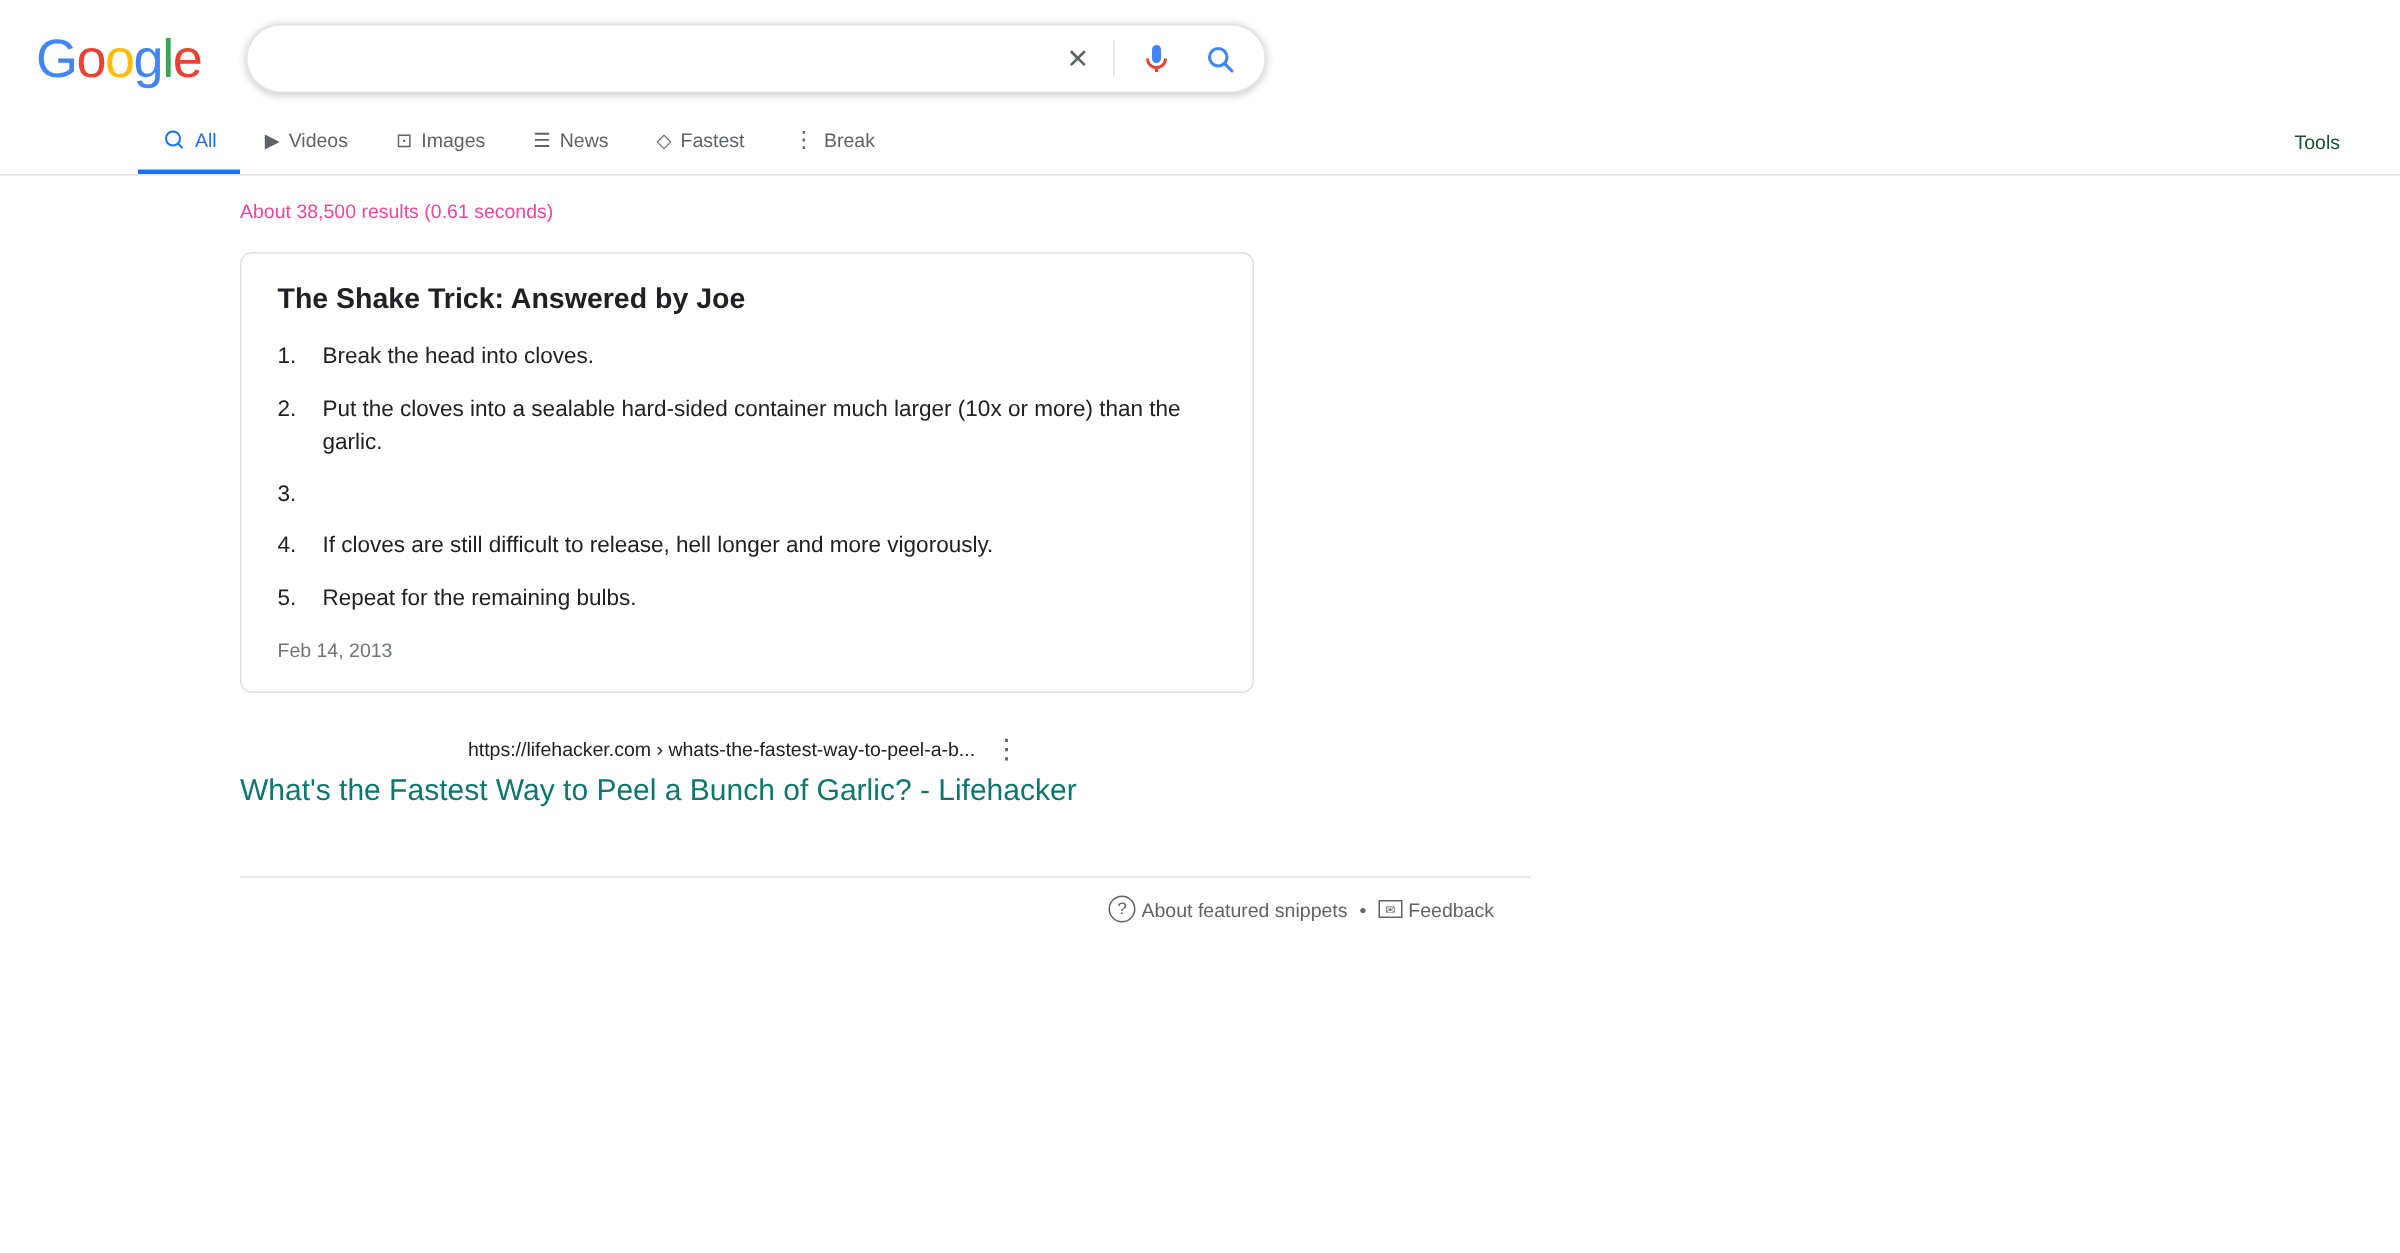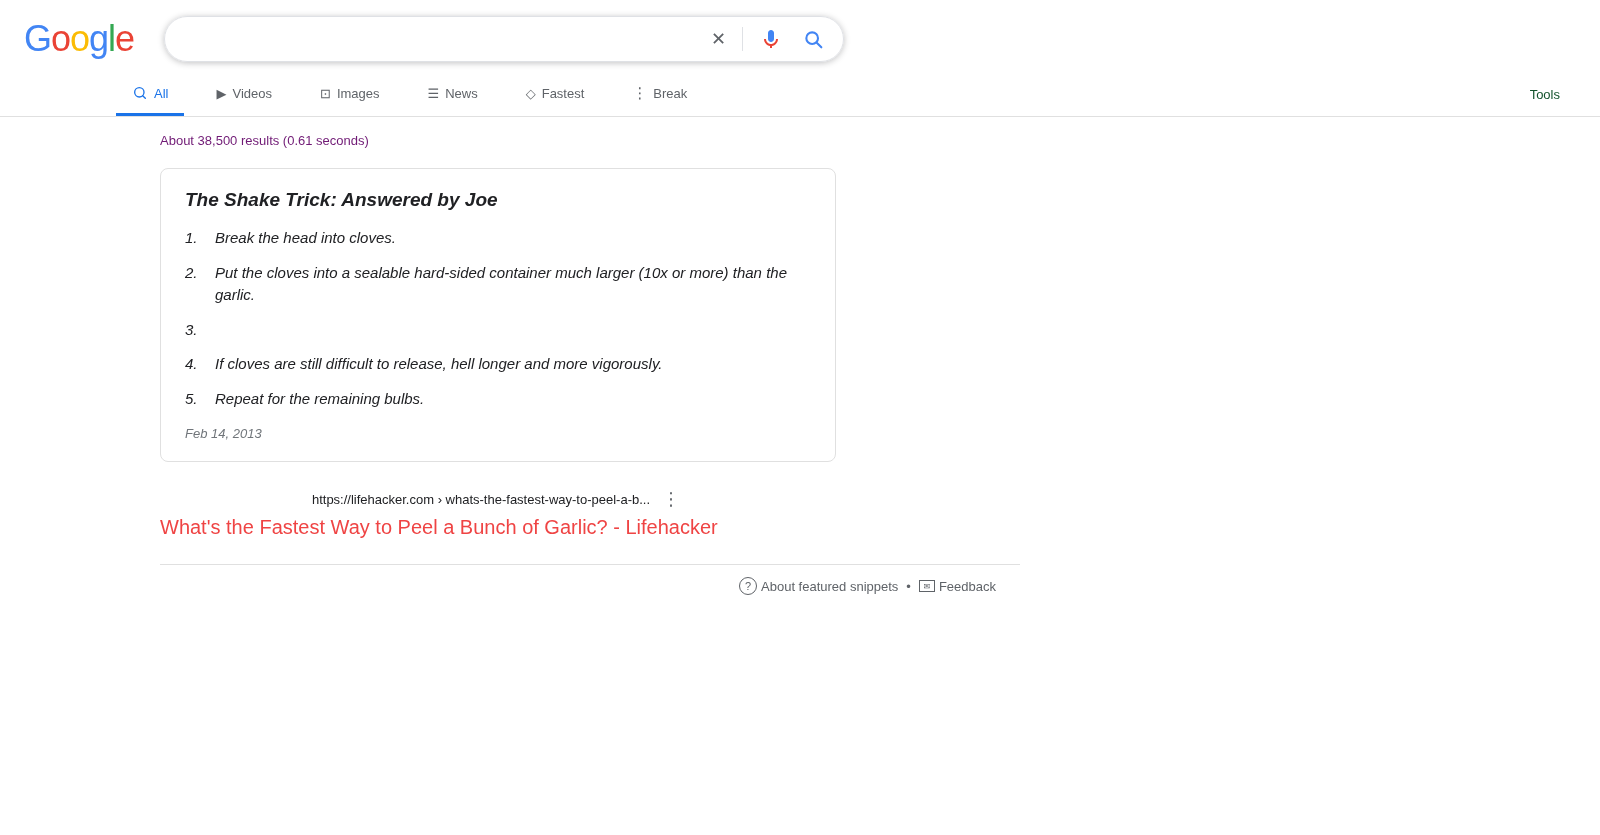--- a/index.html
+++ b/index.html
@@ -86,24 +86,24 @@
     .divider-v {
       width: 1px;
       height: 24px;
       background: #dfe1e5;
     }
 
     
     .nav-tabs {
       display: flex;
       align-items: center;
-      padding: 0 24px 0 116px;
+      padding: 0 24px 0 92px;
       border-bottom: 1px solid #e0e0e0;
       margin-top: 8px;
-      gap: 16px;
+      gap: 0;
     }
 
     .nav-tab {
       display: flex;
       align-items: center;
       gap: 6px;
       padding: 14px 16px 12px 16px;
       cursor: pointer;
       font-size: 13px;
       color: #5f6368;
@@ -127,32 +127,31 @@
     }
 
     
     .results-area {
       padding: 16px 24px 24px 160px;
       max-width: 860px;
     }
 
     .results-count {
       font-size: 13px;
-      color: #701a75;
+      color: #ec4899;
       margin-bottom: 20px;
     }
 
     
     .featured-snippet {
       border: 1px solid #e0e0e0;
       border-radius: 8px;
       padding: 20px 24px;
       margin-bottom: 20px;
       max-width: 700px;
-      font-style: italic;
     }
 
     .snippet-title {
       font-size: 19px;
       font-weight: 700;
       color: #202124;
       margin-bottom: 16px;
     }
 
     .snippet-list {
@@ -209,25 +208,25 @@
       color: #5f6368;
       font-size: 18px;
       padding: 2px 4px;
       border-radius: 50%;
       display: flex;
       align-items: center;
     }
 
     .result-title {
       font-size: 20px;
-      color: #ef4444;
+      color: #0f766e;
       cursor: pointer;
       text-decoration: none;
       display: block;
-      margin-bottom: 0;
+      margin-bottom: 20px;
       line-height: 1.3;
     }
 
     
     .bottom-bar {
       display: flex;
       align-items: center;
       justify-content: flex-end;
       gap: 8px;
       padding: 12px 24px;

